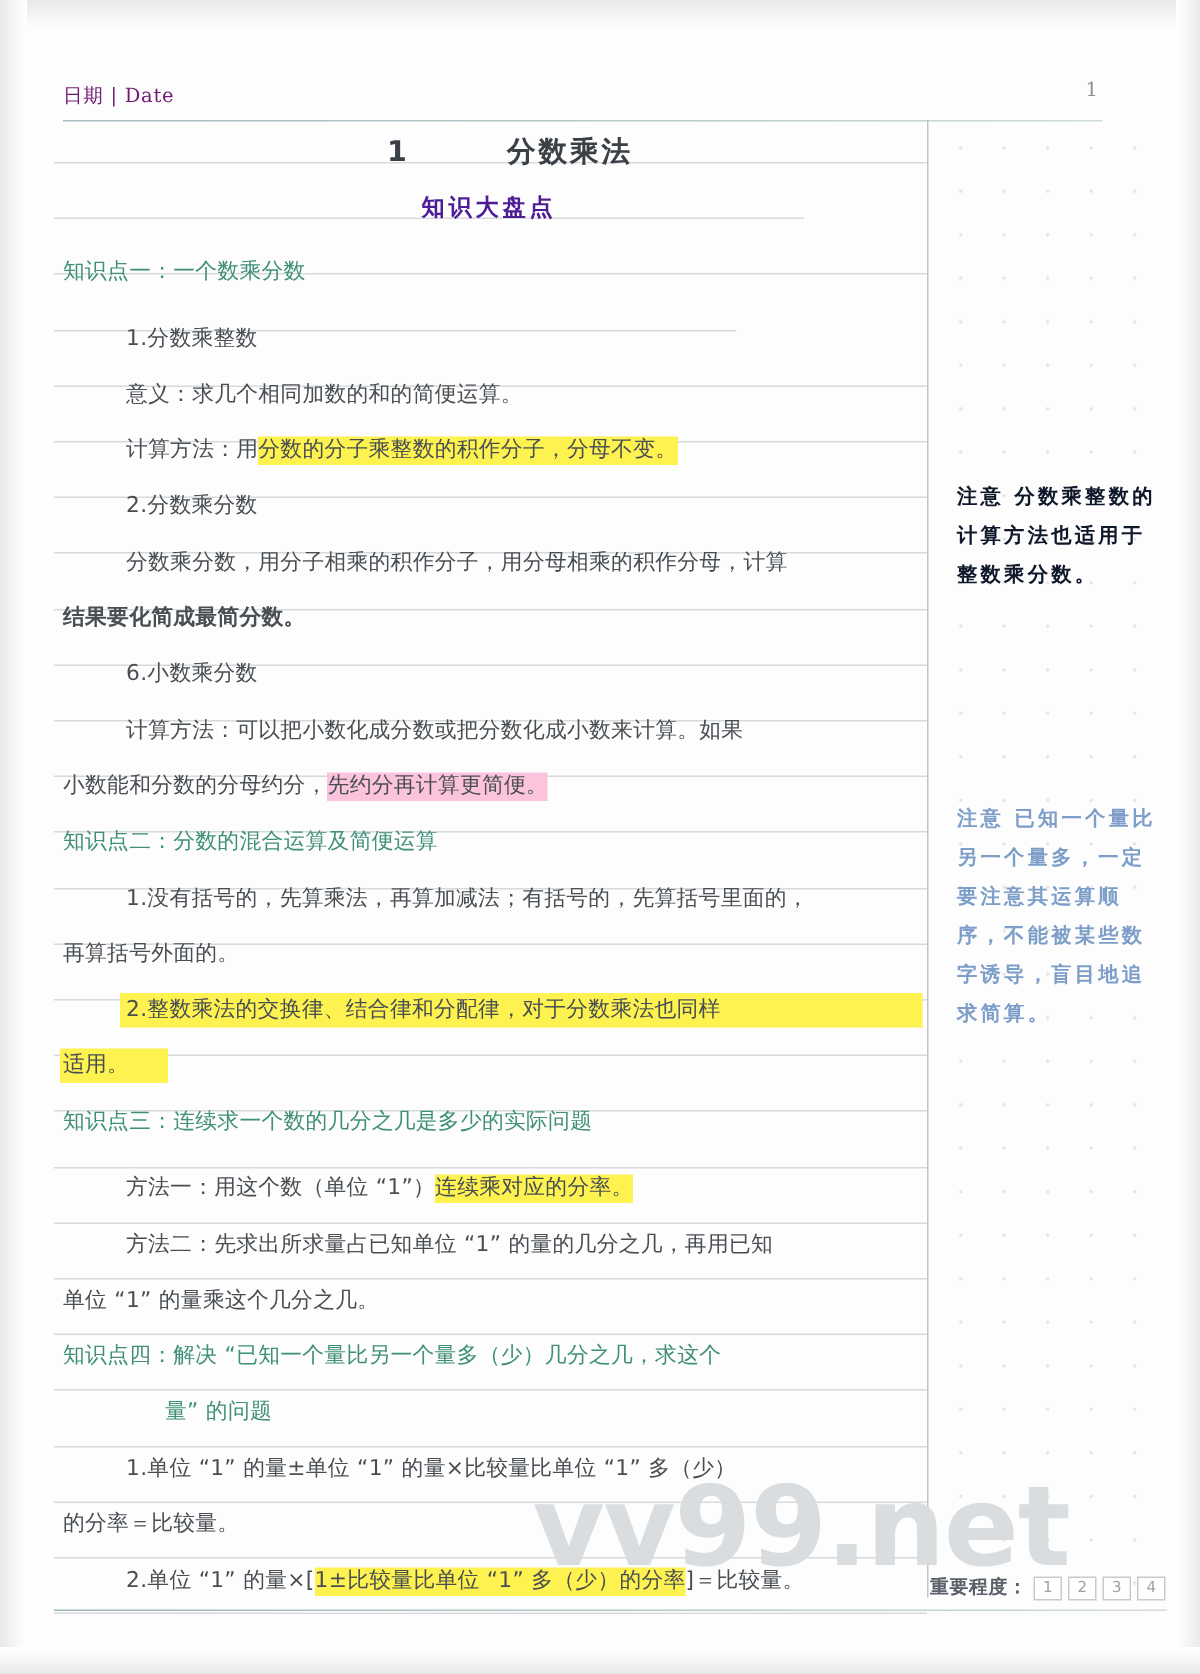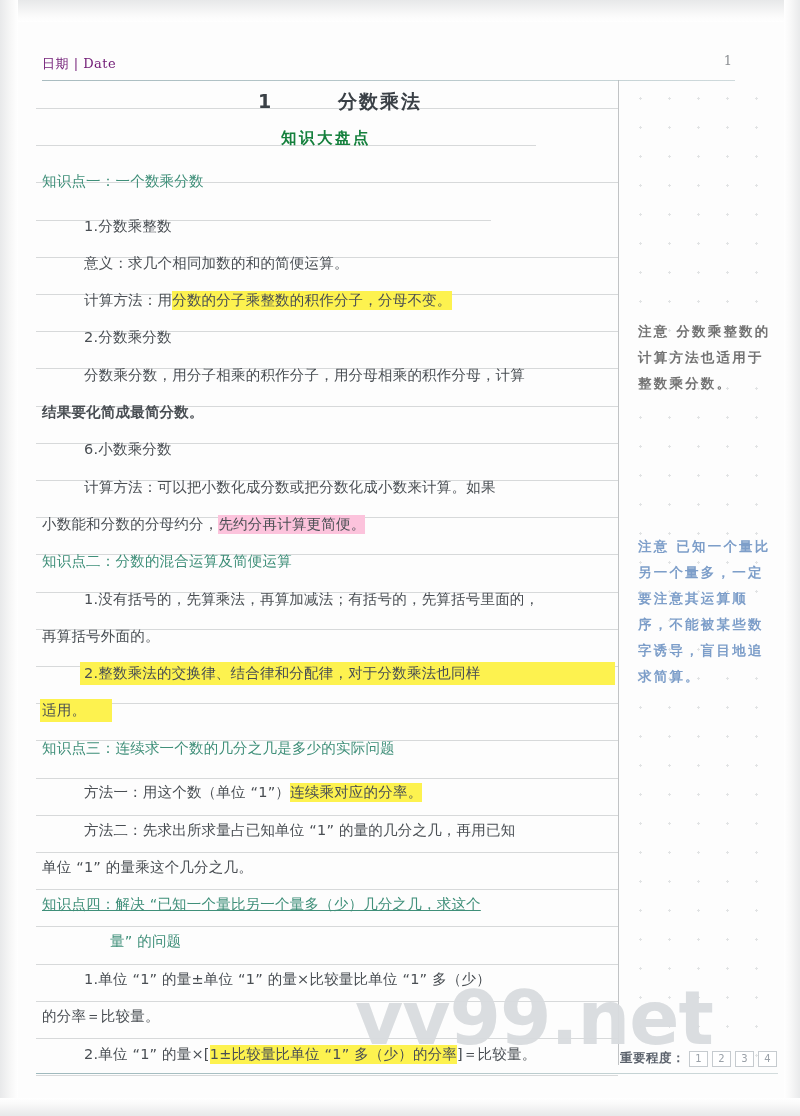--- a/index.html
+++ b/index.html
@@ -146,21 +146,21 @@
   .hw.pencil { color: #494e53; }
   .hw.green  { color: #3f8f79; }
   .hw.bigtitle {
     font-size: 19px;
     color: #3a4046;
     letter-spacing: 2px;
     font-weight: 600;
   }
   .hw.subtitle {
     font-size: 15.5px;
-    color: #15803d;
+    color: #4c1d95;
     letter-spacing: 2.5px;
     font-weight: 600;
   }
 
   .mark-yellow {
     background: #fdf24f;
     padding: 1px 0 2px 0;
     box-decoration-break: clone;
   }
   .mark-pink {
@@ -178,21 +178,21 @@
   
   .note {
     position: absolute;
     width: 140px;
     font-family: "DejaVu Sans", "Liberation Sans", sans-serif;
     font-size: 13.5px;
     line-height: 26px;
     letter-spacing: 2.2px;
     font-weight: 600;
   }
-  .note.pinkish { color: #737373; }
+  .note.pinkish { color: #0f172a; }
   .note.bluish  { color: #7d9ec9; }
 
   
   .importance {
     position: absolute;
     left: 620px;
     top: 1050px;
     display: flex;
     align-items: center;
     gap: 4px;
@@ -325,21 +325,21 @@
 
   <div class="hw green" style="left:42px; top:741px;">知识点三：连续求一个数的几分之几是多少的实际问题</div>
 
   <div class="hw pencil" style="left:84px; top:785px;">
     <span>方法一：用这个数（单位 “1”）</span><span class="mark-yellow">连续乘对应的分率。</span>
   </div>
 
   <div class="hw pencil" style="left:84px; top:823px;">方法二：先求出所求量占已知单位 “1” 的量的几分之几，再用已知</div>
   <div class="hw pencil" style="left:42px; top:860px;">单位 “1” 的量乘这个几分之几。</div>
 
-  <div class="hw green" style="left:42px; top:897px;text-decoration:underline;">知识点四：解决 “已知一个量比另一个量多（少）几分之几，求这个</div>
+  <div class="hw green" style="left:42px; top:897px;">知识点四：解决 “已知一个量比另一个量多（少）几分之几，求这个</div>
   <div class="hw green" style="left:110px; top:934px;">量” 的问题</div>
 
   <div class="hw pencil" style="left:84px; top:972px;">1.单位 “1” 的量±单位 “1” 的量×比较量比单位 “1” 多（少）</div>
   <div class="hw pencil" style="left:42px; top:1009px;">的分率＝比较量。</div>
 
   <div class="hw pencil" style="left:84px; top:1047px;">
     <span>2.单位 “1” 的量×[</span><span class="mark-yellow">1±比较量比单位 “1” 多（少）的分率</span><span>]＝比较量。</span>
   </div>
 
   <div class="note pinkish" style="left:638px; top:318px;">注意  分数乘整数的计算方法也适用于整数乘分数。</div>

